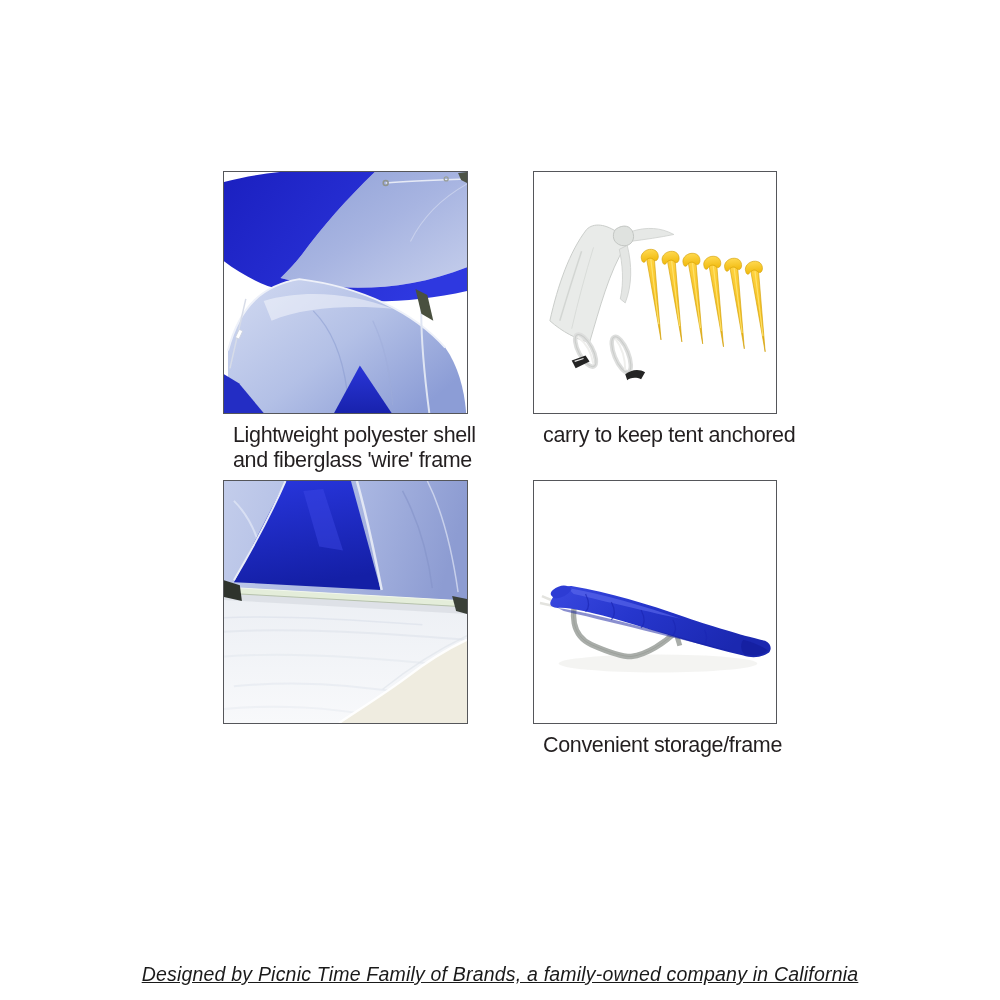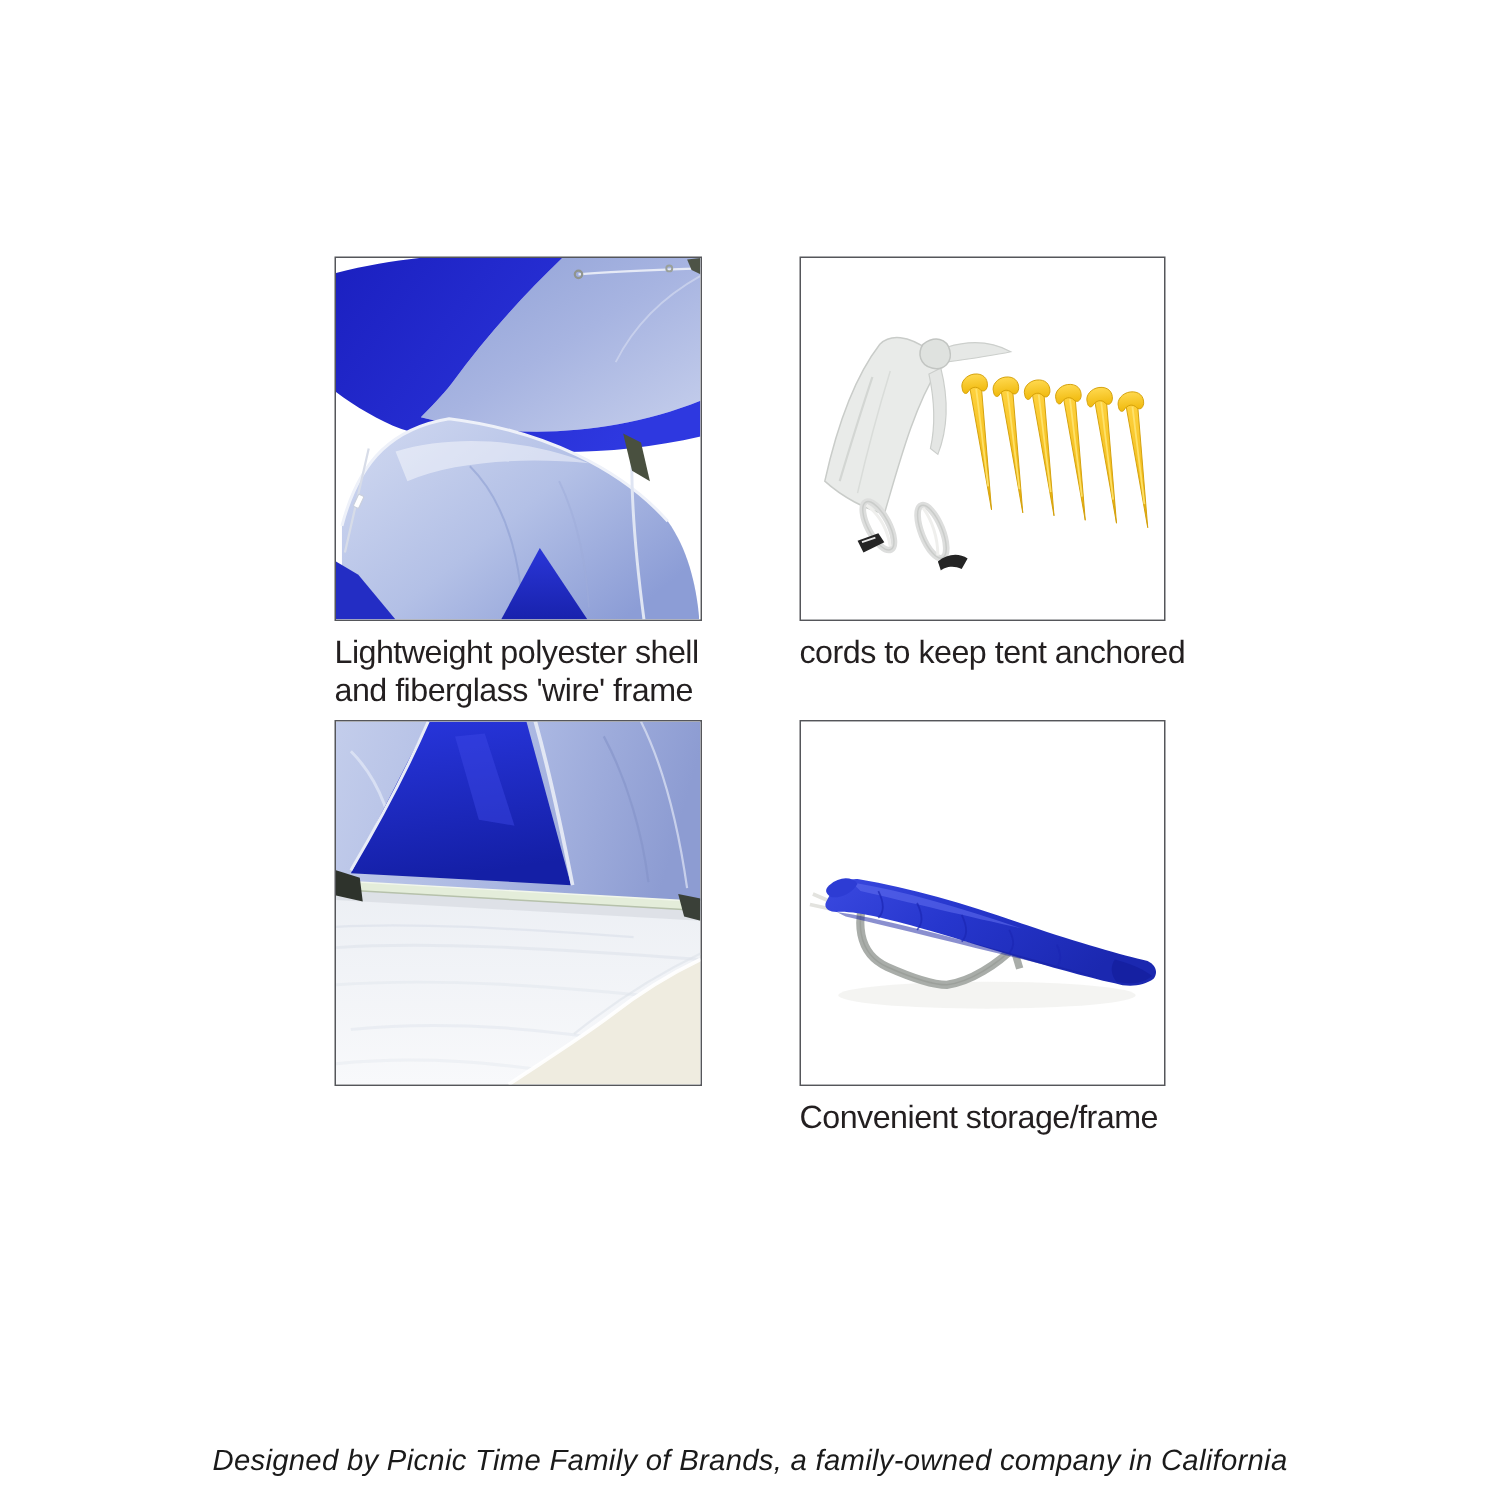--- a/index.html
+++ b/index.html
@@ -20,26 +20,26 @@
     background:#fff;overflow:hidden;
   }
   .frame svg{display:block;width:100%;height:100%;}
   .f-tl .frame{width:245px;height:243px;}
   .f-tr .frame{width:244px;height:243px;}
   .f-bl .frame{width:245px;height:244px;}
   .f-br .frame{width:244px;height:244px;}
   .caption{
     margin-top:9px;
     font-size:21.5px;line-height:25px;letter-spacing:-0.35px;
-    color:var(--caption-text);white-space:nowrap;
+    color:var(--caption-text);white-space:nowrap;margin-left:10px;
   }
   .cap-line{display:block;}
   #footer-note{
     position:absolute;left:0;top:963px;width:1000px;text-align:center;
-    font-style:italic;font-size:19.5px;letter-spacing:0.2px;color:var(--footer-text);
+    font-style:italic;font-size:19.5px;letter-spacing:0.2px;color:var(--footer-text);text-decoration:underline;
   }
 </style>
 </head>
 <body>
 
 <div id="canvas">
 
   <figure class="figure f-tl" style="left:223px;top:171px;">
     <div class="frame">
       <svg viewBox="0 0 245 243" preserveAspectRatio="none">
@@ -136,21 +136,21 @@
           <path d="M38,190 L52,185 L56,191 L42,198 Z" fill="#242424"></path>
           <path d="M41,191 L50,188" stroke="#e8e8e8" stroke-width="1.2"></path>
           <ellipse cx="88" cy="184" rx="7" ry="19" transform="rotate(-22 88 184)" fill="none" stroke="#dddedd" stroke-width="4.5"></ellipse>
           <ellipse cx="88" cy="184" rx="7" ry="19" transform="rotate(-22 88 184)" fill="none" stroke="#c2c4c2" stroke-width="1" opacity="0.7"></ellipse>
           <path d="M82,168 C88,176 92,188 92,200" stroke="#efefed" stroke-width="2" fill="none"></path>
           <path d="M92,204 C98,199 106,198 112,202 L108,209 C102,206 96,208 94,210 Z" fill="#242424"></path>
         </g>
       </svg>
     </div>
     <figcaption class="caption">
-      <span class="cap-line">cords to keep tent anchored</span>
+      <span class="cap-line">carry to keep tent anchored</span>
     </figcaption>
   </figure>
 
   <figure class="figure f-bl" style="left:223px;top:480px;">
     <div class="frame">
       <svg viewBox="0 0 245 244" preserveAspectRatio="none">
         <defs>
           <linearGradient id="g-wall" x1="0" y1="0" x2="1" y2="0.15">
             <stop offset="0" stop-color="#c3cdeb"></stop>
               <stop offset="0.55" stop-color="#aab7e2"></stop>

